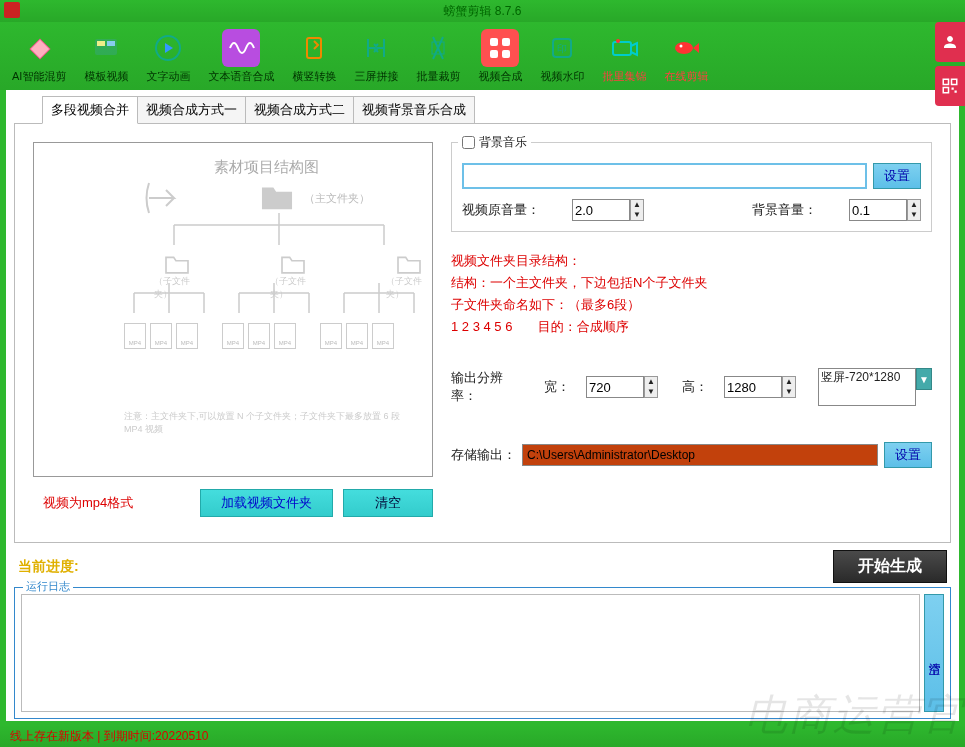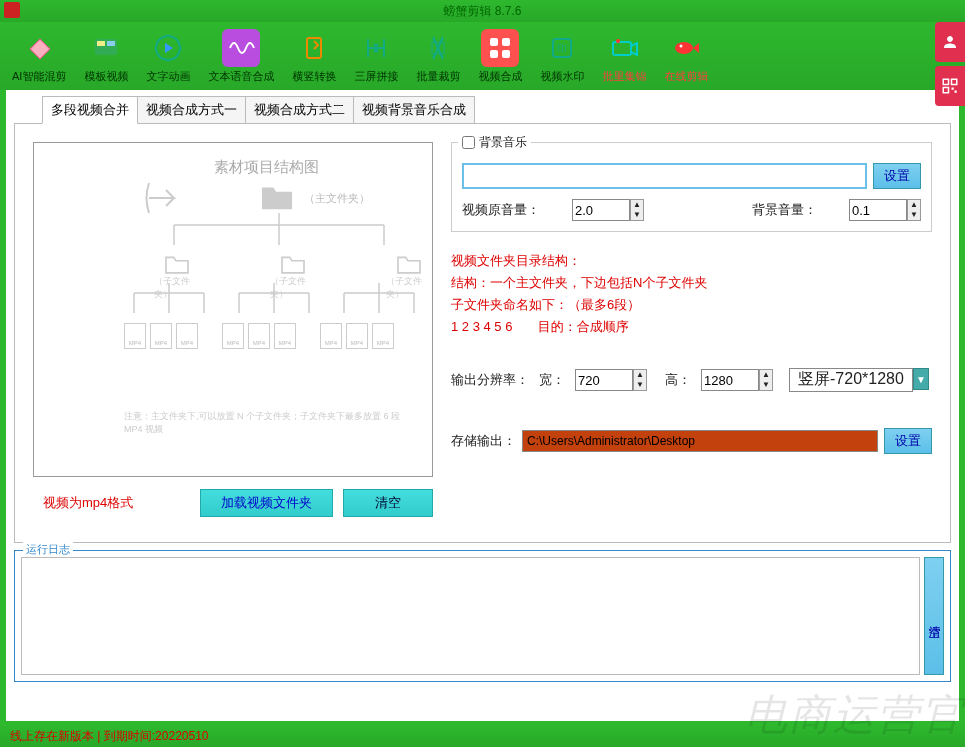--- a/index.html
+++ b/index.html
@@ -47,22 +47,22 @@
 .bgm-check-row { position: absolute; top: -9px; left: 6px; background: #fff; padding: 0 4px; display: flex; align-items: center; gap: 4px; font-size: 12px; }
 .bgm-check-row input { width:13px; height:13px; }
 .row { display: flex; align-items: center; gap: 6px; margin-top: 10px; }
 .text-input { flex: 1; border: 2px solid #6dc0e8; height: 26px; padding: 0 4px; font-size: 12px; }
 .set-btn { background: linear-gradient(#7ed0f0,#5cbfe8); border: 1px solid #39a; color: #0000aa; padding: 3px 10px; font-size: 13px; cursor: pointer; }
 .num-input { width: 58px; border: 1px solid #888; height: 22px; font-size: 13px; padding: 0 2px; }
 .spin { width: 14px; border: 1px solid #999; height: 22px; background: #eee; font-size:8px; text-align:center; line-height:10px; }
 
 .red-text { color: #d00; font-size: 13px; line-height: 1.7; }
 
-.res-row { display: flex; align-items: center; gap: 10px; margin-top: 30px; }
-.sel { border: 1px solid #888; height: 24px; min-width: 98px; font-size: 16px; padding: 0 8px; background: #fff; }
+.res-row { display: flex; align-items: center; gap: 16px; margin-top: 30px; }
+.sel { border: 1px solid #888; height: 38px; min-width: 98px; font-size: 12px; padding: 0 2px; background: #fff; }
 .sel-arrow { background: #4aa; color: #fff; width: 16px; height: 22px; display: inline-flex; align-items: center; justify-content: center; font-size: 10px; border: 1px solid #388; }
 
 .out-row { display: flex; align-items: center; gap: 6px; margin-top: 36px; }
 .out-input { flex: 1; border: 1px solid #888; height: 22px; font-size: 12px; padding: 0 4px; background: #c2410c; }
 
 .progress-row { display: flex; align-items: center; justify-content: space-between; margin: 6px 12px 4px 12px; }
 .progress-lbl { color: #e0b000; font-size: 14px; font-weight: bold; }
 .start-btn { background: linear-gradient(#4a4a4a,#2a2a2a); color: #fff; border: 1px solid #111; font-size: 16px; font-weight: bold; padding: 5px 24px; cursor: pointer; }
 
 .log-group { border: 1px solid #3388cc; margin: 4px 8px 8px 8px; height: 132px; position: relative; padding: 6px; display: flex; gap: 4px; }
@@ -331,20 +331,24 @@
       </div>
 
       <div class="out-row">
         <span>存储输出：</span>
         <input class="out-input" value="C:\Users\Administrator\Desktop" style="">
         <button class="set-btn">设置</button>
       </div>
     </div>
   </div>
 
+  <div class="progress-row">
+    <span class="progress-lbl">当前进度:</span>
+    <button class="start-btn">开始生成</button>
+  </div>
 
   <div class="log-group">
     <span class="log-title">运行日志</span>
     <div class="log-box"></div>
     <div class="log-clear">清空</div>
   </div>
 </div>
 
 <div class="statusbar">
   <span>线上存在新版本 | 到期时间:20220510</span>

